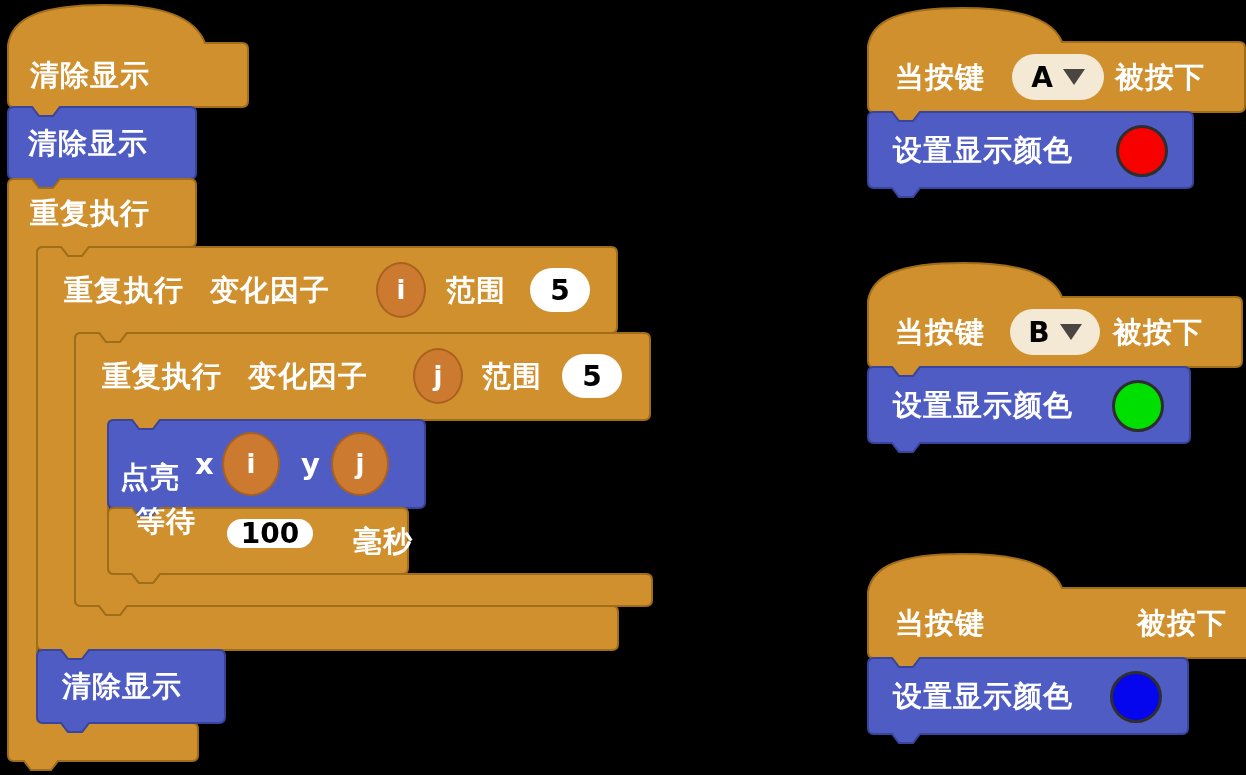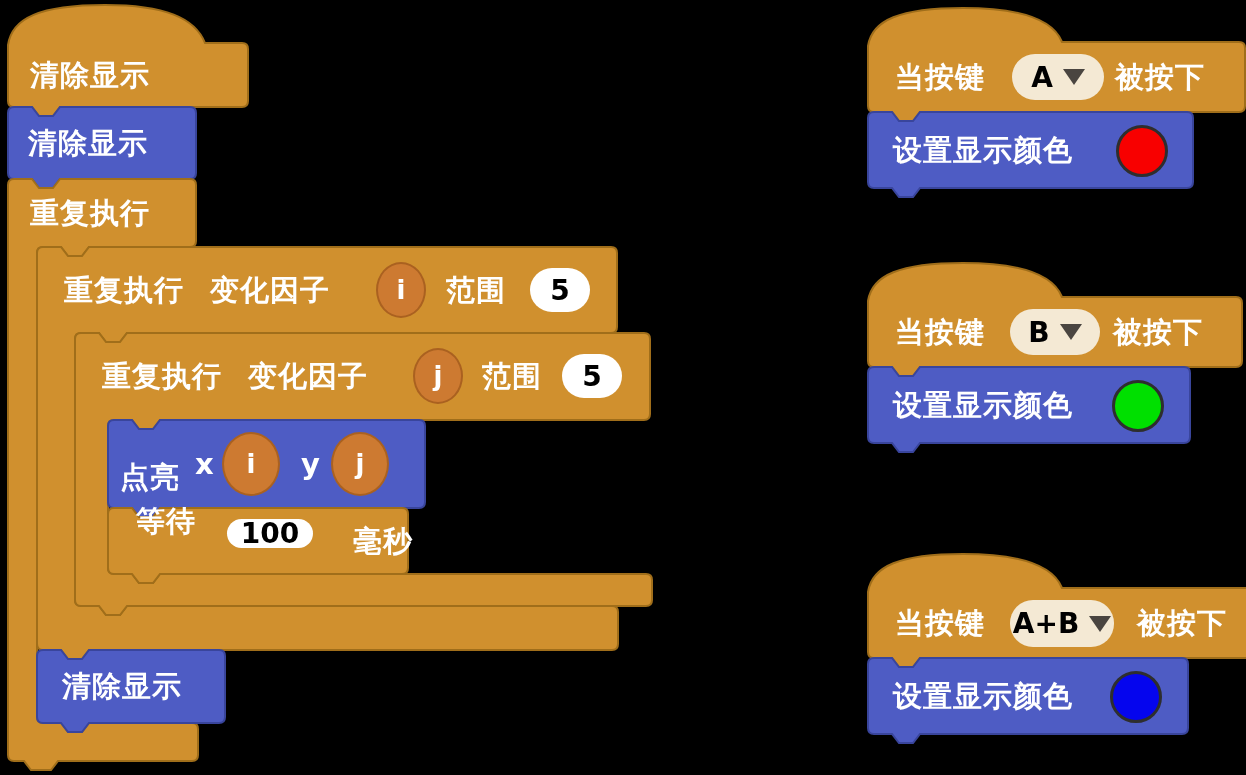--- a/index.html
+++ b/index.html
@@ -120,21 +120,17 @@
   <div class="lbl" style="left:895px;top:315px;">当按键</div>
   <div class="dropdown" style="left:1010px;top:309px;width:90px;height:46px;">
     <span>B</span>
     <span class="dd-arrow"></span>
   </div>
   <div class="lbl" style="left:1113px;top:315px;">被按下</div>
   <div class="lbl" style="left:893px;top:388px;">设置显示颜色</div>
   <div class="color-swatch" style="left: 1112px; top: 380px; background-color: rgb(0, 224, 0);"></div>
 
   <div class="lbl" style="left:895px;top:606px;">当按键</div>
-  <div class="dropdown" style="left:1010px;top:600px;width:104px;height:47px;">
-    <span>A+B</span>
-    <span class="dd-arrow"></span>
-  </div>
   <div class="lbl" style="left:1137px;top:606px;">被按下</div>
   <div class="lbl" style="left:893px;top:679px;">设置显示颜色</div>
   <div class="color-swatch" style="left: 1110px; top: 671px; background-color: rgb(5, 5, 238);"></div>
 
 </div>
 
 </body></html>

